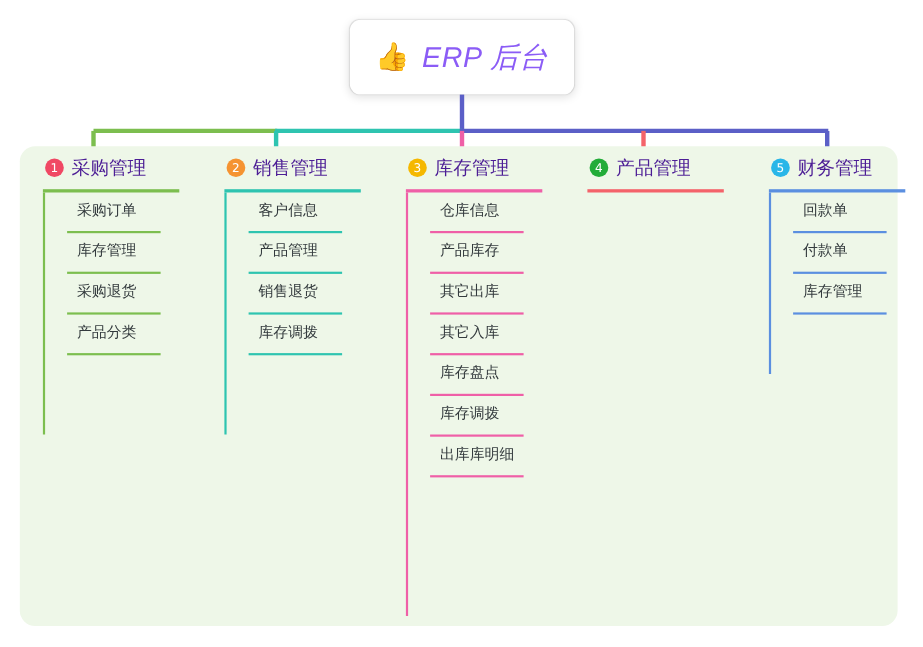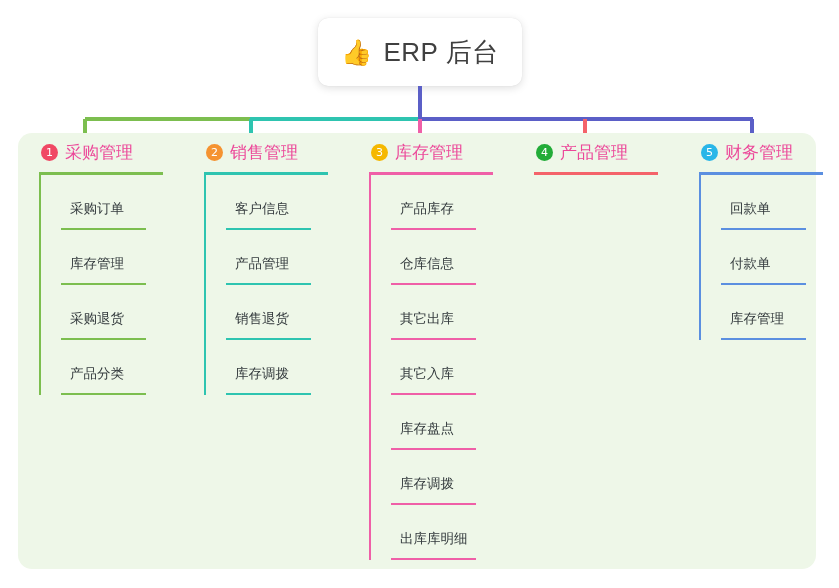--- a/index.html
+++ b/index.html
@@ -38,23 +38,24 @@
     gap: 11px;
     box-sizing: border-box;
   }
   .root-emoji {
     font-size: 25px;
     line-height: 1;
     display: inline-block;
   }
   .root-title {
     font-size: 26px;
-    color: #404040;
+    color: #8b5cf6;
     letter-spacing: 0.5px;
     white-space: nowrap;
+    font-style: italic;
   }
 
   
   #connectors {
     position: absolute;
     left: 0;
     top: 0;
     width: 839px;
     height: 588px;
     pointer-events: none;
@@ -103,21 +104,21 @@
     border-radius: 50%;
     color: #ffffff;
     font-size: 11px;
     line-height: 17px;
     text-align: center;
     flex: 0 0 17px;
     font-family: "DejaVu Sans", sans-serif;
   }
   .col-title {
     font-size: 17px;
-    color: #ec4899;
+    color: #4c1d95;
     white-space: nowrap;
   }
   .col-head-rule {
     height: 3px;
     width: 124px;
     margin-left: 0px;
     margin-top: 1px;
   }
 
   .items {
@@ -126,21 +127,21 @@
     padding-left: 22px;
   }
   .trunk {
     position: absolute;
     left: 0px;
     top: 0px;
     width: 2px;
   }
   .item {
     position: relative;
-    height: 55px;
+    height: 37px;
     box-sizing: border-box;
   }
   .item-label {
     font-size: 13.5px;
     color: #333a3d;
     white-space: nowrap;
     position: absolute;
     left: 9px;
     bottom: 12px;
   }
@@ -231,25 +232,25 @@
       </div>
       <div class="column">
         <div class="col-head">
           <span class="badge" style="background: rgb(245, 184, 0);">3</span>
           <span class="col-title">库存管理</span>
         </div>
         <div class="col-head-rule" style="background: rgb(239, 95, 167);"></div>
         <div class="items">
           <div class="trunk" style="background: rgb(239, 95, 167); height: 385px;"></div>
           <div class="item">
+            <span class="item-label">仓库信息</span>
+            <div class="item-rule" style="background: rgb(239, 95, 167);"></div>
+          </div>
+          <div class="item">
             <span class="item-label">产品库存</span>
-            <div class="item-rule" style="background: rgb(239, 95, 167);"></div>
-          </div>
-          <div class="item">
-            <span class="item-label">仓库信息</span>
             <div class="item-rule" style="background: rgb(239, 95, 167);"></div>
           </div>
           <div class="item">
             <span class="item-label">其它出库</span>
             <div class="item-rule" style="background: rgb(239, 95, 167);"></div>
           </div>
           <div class="item">
             <span class="item-label">其它入库</span>
             <div class="item-rule" style="background: rgb(239, 95, 167);"></div>
           </div>

